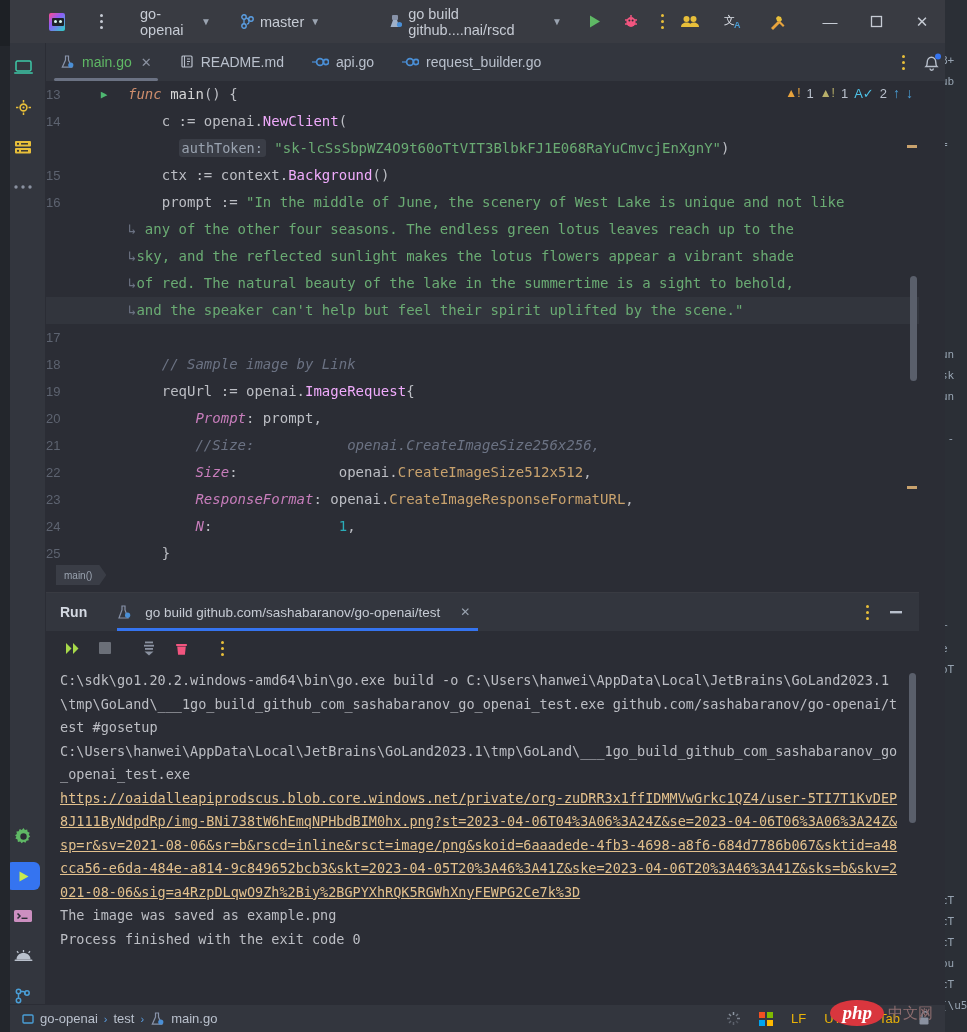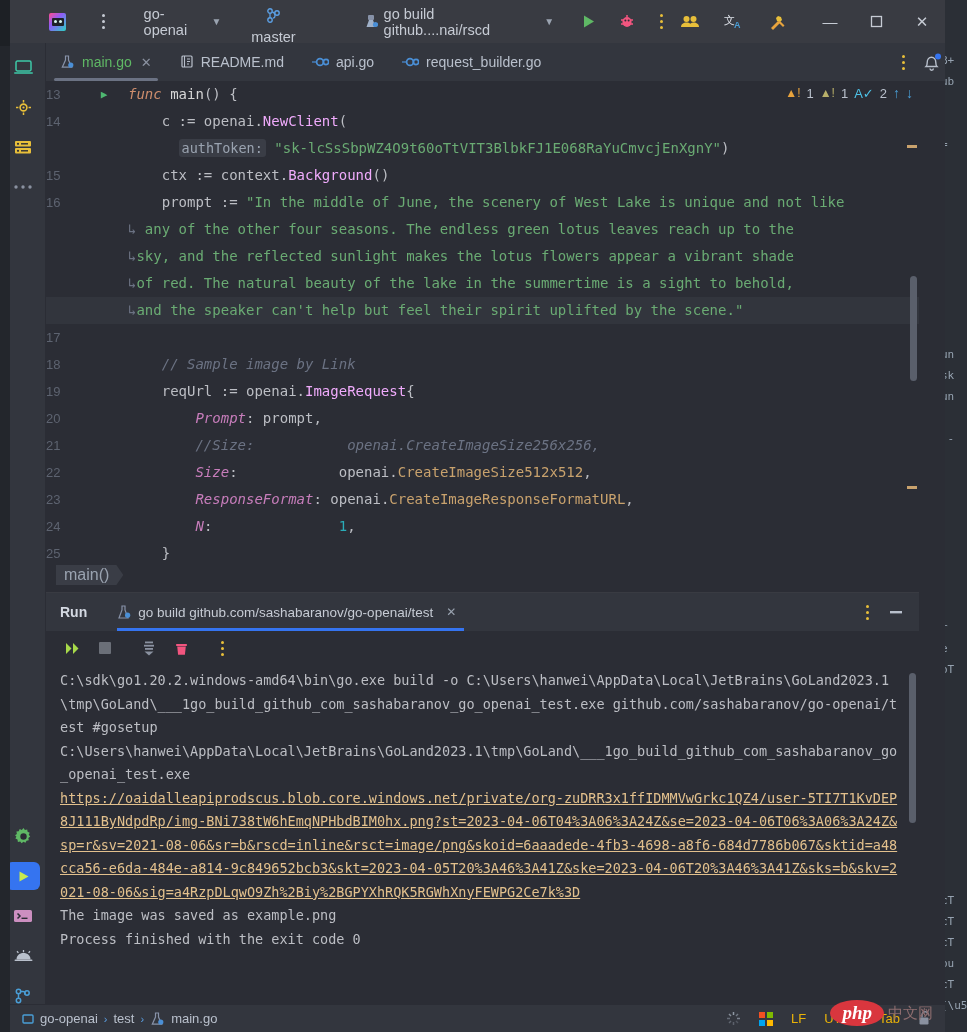--- a/index.html
+++ b/index.html
@@ -189,37 +189,37 @@
     position: absolute; right: 2px; width: 7px; background: #5a5f6b; border-radius: 4px;
   }
 
   
   .breadcrumb-ed {
     position: absolute; left: 46px; top: 562px; width: 873px; height: 26px;
     background: #2b2d35;
   }
   .crumb-chip {
     display: inline-flex; align-items: center; height: 20px; margin: 3px 0 0 10px;
-    background: #3a3d46; color: #9aa3b0; font-size: 16px; padding: 0 8px 0 8px;
+    background: #3a3d46; color: #9aa3b0; font-size: 10px; padding: 0 8px 0 8px;
     clip-path: polygon(0 0, calc(100% - 7px) 0, 100% 50%, calc(100% - 7px) 100%, 0 100%);
     padding-right: 14px;
   }
 
   
   .runwin {
     position: absolute; left: 46px; top: 592px; width: 873px; height: 398px;
     background: #2b2d35; border-top: 1px solid #393b42;
   }
   .run-header {
     height: 38px; display: flex; align-items: center; background: #33363e;
     position: relative;
   }
   .run-title { color: #d4d9e2; font-size: 14px; font-weight: bold; margin-left: 14px; }
   .run-tab {
-    display: flex; align-items: center; gap: 7px; margin-left: 30px;
+    display: flex; align-items: center; gap: 14px; margin-left: 30px;
     color: #c6cbd4; font-size: 13.5px; position: relative; height: 38px;
     padding-right: 8px; cursor: pointer; text-align: center;
   }
   .run-tab::after {
     content: ""; position: absolute; left: 0; right: 0; bottom: 0; height: 3px;
     background: #3574f0;
   }
   .run-tab .rt-close { color: #9aa3b0; font-size: 12px; margin-left: 6px; }
   .run-header-right { margin-left: auto; display: flex; align-items: center; padding-right: 10px; gap: 4px; }
 
@@ -301,21 +301,21 @@
         <div class="app-icon"></div>
         <div class="kebab">
             <span></span>
             <span></span>
             <span></span>
           </div>
         <div class="tb-item" style="margin-left:24px;">
           <span>go-openai</span>
           <span class="chev">▼</span>
         </div>
-        <div class="tb-item" style="margin-left:22px;flex-direction:column;">
+        <div class="tb-item" style="margin-left:22px;">
           <span class="branch-icon">
             <svg width="13" height="15" viewBox="0 0 13 15">
                 <circle cx="3" cy="3" r="2.2" fill="none" stroke="#5b9fe3" stroke-width="1.4"></circle>
                 <circle cx="3" cy="12" r="2.2" fill="none" stroke="#5b9fe3" stroke-width="1.4"></circle>
                 <circle cx="10" cy="5" r="2.2" fill="none" stroke="#5b9fe3" stroke-width="1.4"></circle>
                 <path d="M3 5.2V9.8M5.2 4.2C7 4.2 8 6 8 8c0 1-1 2-2 2.2" stroke="#5b9fe3" stroke-width="1.3" fill="none"></path>
               </svg>
           </span>
           <span>master</span>
           <span class="chev">▼</span>

